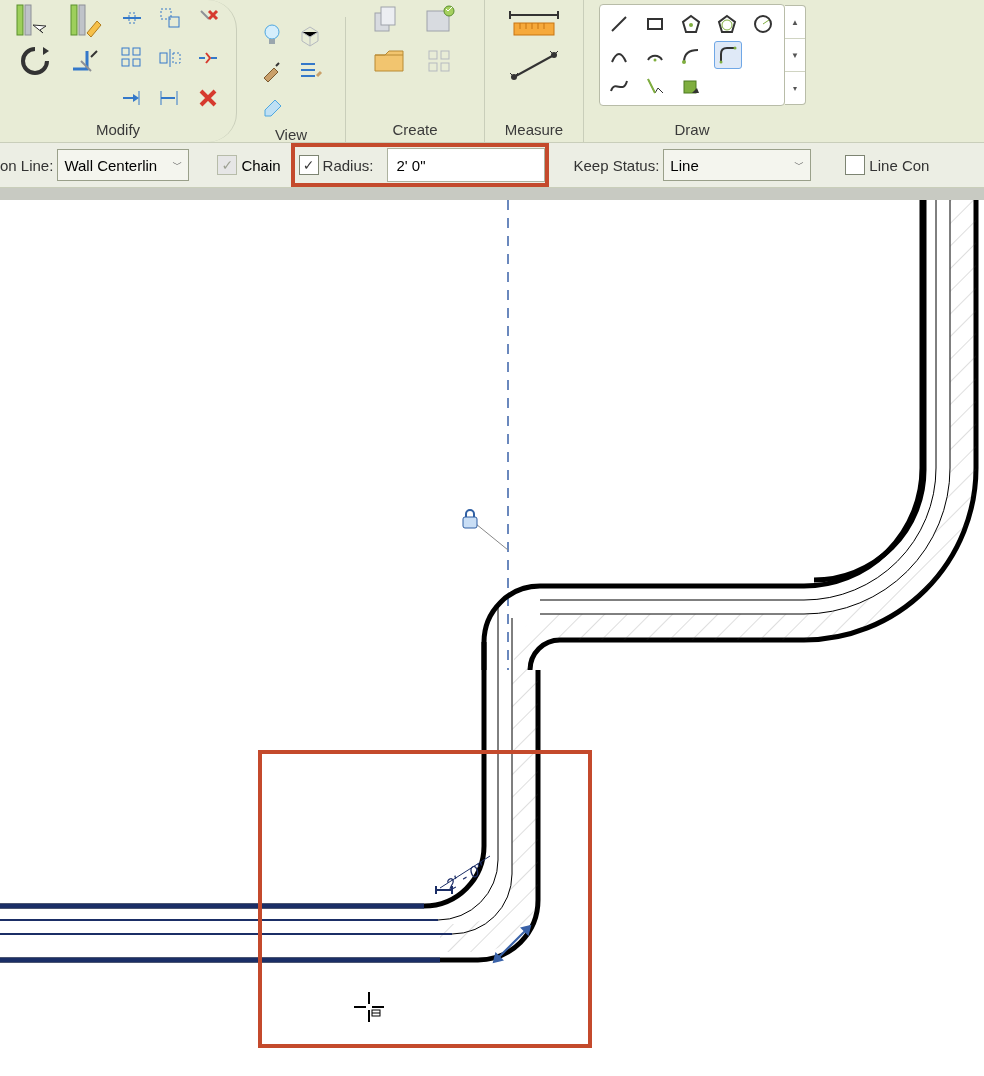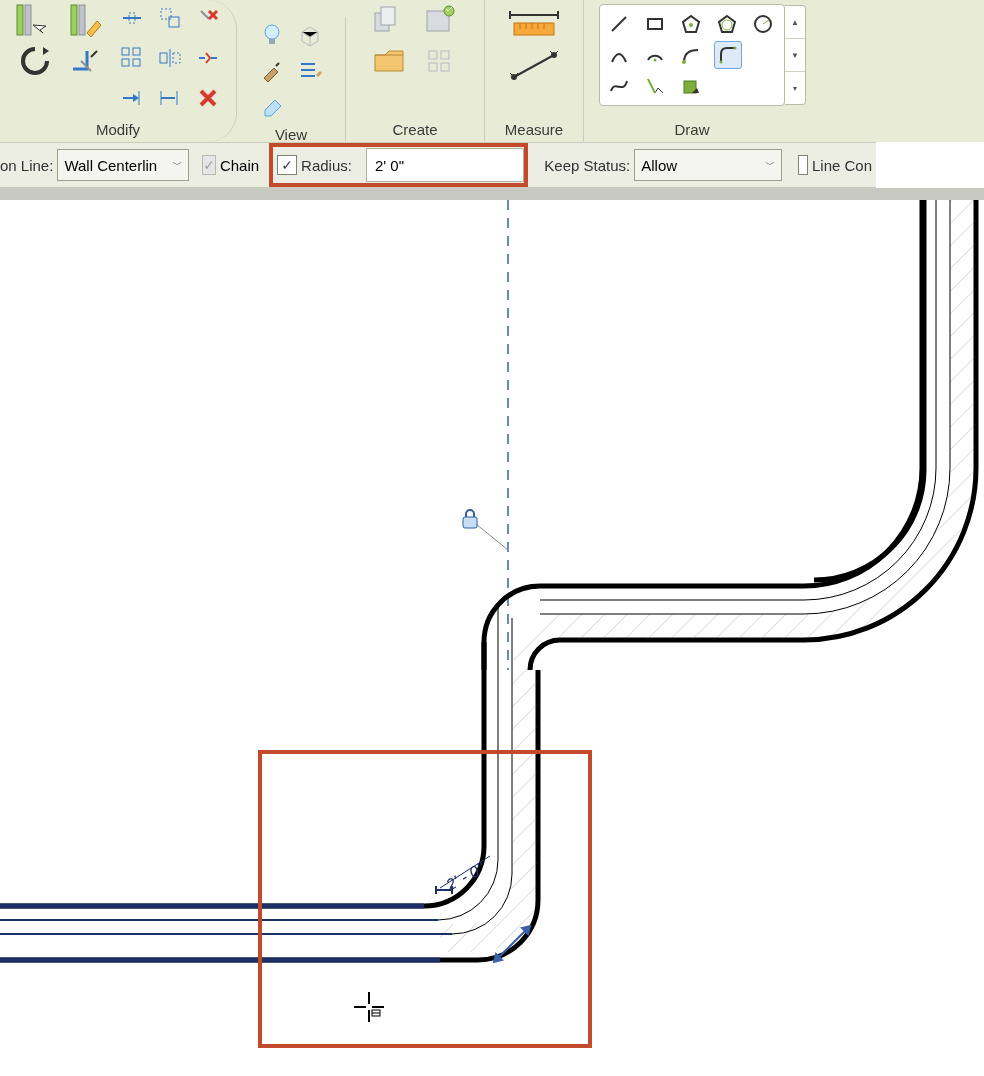--- a/index.html
+++ b/index.html
@@ -11,21 +11,21 @@
   .ico.big{width:46px;height:36px;}
   .row{display:flex;gap:6px;}
   .draw-gallery{background:#fff;border:1px solid #b8bca8;border-radius:4px;display:flex;flex-direction:column;gap:4px;padding:6px;margin-top:2px;position:relative;}
   .draw-row{display:flex;gap:10px;align-items:center;}
   .gal-btn{width:26px;height:26px;display:flex;align-items:center;justify-content:center;border-radius:3px;}
   .gal-btn.sel{background:#dfe9f7;border:1px solid #6fa7e6;}
   .gal-arrows{position:absolute;right:-22px;top:0;bottom:0;width:20px;display:flex;flex-direction:column;background:#fff;border:1px solid #b8bca8;border-left:none;border-radius:0 4px 4px 0;}
   .gal-arrows div{flex:1;display:flex;align-items:center;justify-content:center;font-size:8px;color:#555;border-bottom:1px solid #d0d4c2;}
   .gal-arrows div:last-child{border-bottom:none;}
 
-  .options-bar{background:#eceee4;height:44px;width:876px;display:flex;align-items:center;overflow:hidden;border-top:1px solid #c9ceba;border-bottom:1px solid #c9ceba;}
+  .options-bar{background:#eceee4;height:44px;width:984px;display:flex;align-items:center;overflow:hidden;border-top:1px solid #c9ceba;border-bottom:1px solid #c9ceba;}
   .opt-label{color:#333;font-size:15px;padding:0 4px 0 0;white-space:nowrap;}
   .opt-select{background:#f4f5ee;border:1px solid #9aa08a;height:30px;display:flex;align-items:center;padding:0 6px;font-size:15px;min-width:118px;justify-content:space-between;}
   .chev{font-size:10px;color:#555;margin-left:6px;}
   .chk{width:18px;height:18px;border:1px solid #7d8472;background:#fff;display:inline-flex;align-items:center;justify-content:center;font-size:14px;color:#3a3a3a;margin-right:4px;}
   .chk.disabled{background:#e6e6e6;border-color:#b7bca9;color:#9da192;}
   .radius-group{border:4px solid #c44a2c;height:36px;display:flex;align-items:center;padding:0 0 0 4px;margin:0 10px 0 6px;}
   .radius-input{background:#fff;border:1px solid #adb29f;height:28px;width:140px;padding:2px 8px;font-size:15px;display:flex;align-items:center;}
   .grey-strip{background:#c8cac2;height:12px;width:984px;}
 
   .canvas{position:relative;width:984px;height:878px;background:#fff;overflow:hidden;}
@@ -351,21 +351,21 @@
     <span class="opt-label">Radius:</span>
     <span style="width:10px"></span>
     <div class="radius-input">
       <span>2'  0"</span>
     </div>
   </div>
 
   <span style="width:14px"></span>
   <span class="opt-label">Keep Status:</span>
   <div class="opt-select" style="min-width:134px">
-    <span>Allow</span>
+    <span>Line</span>
     <span class="chev">﹀</span>
   </div>
 
   <span style="width:34px"></span>
   <span class="chk" style="background:#fff"></span>
   <span class="opt-label">Line Con</span>
 </div>
 
 <div class="grey-strip"></div>
 

